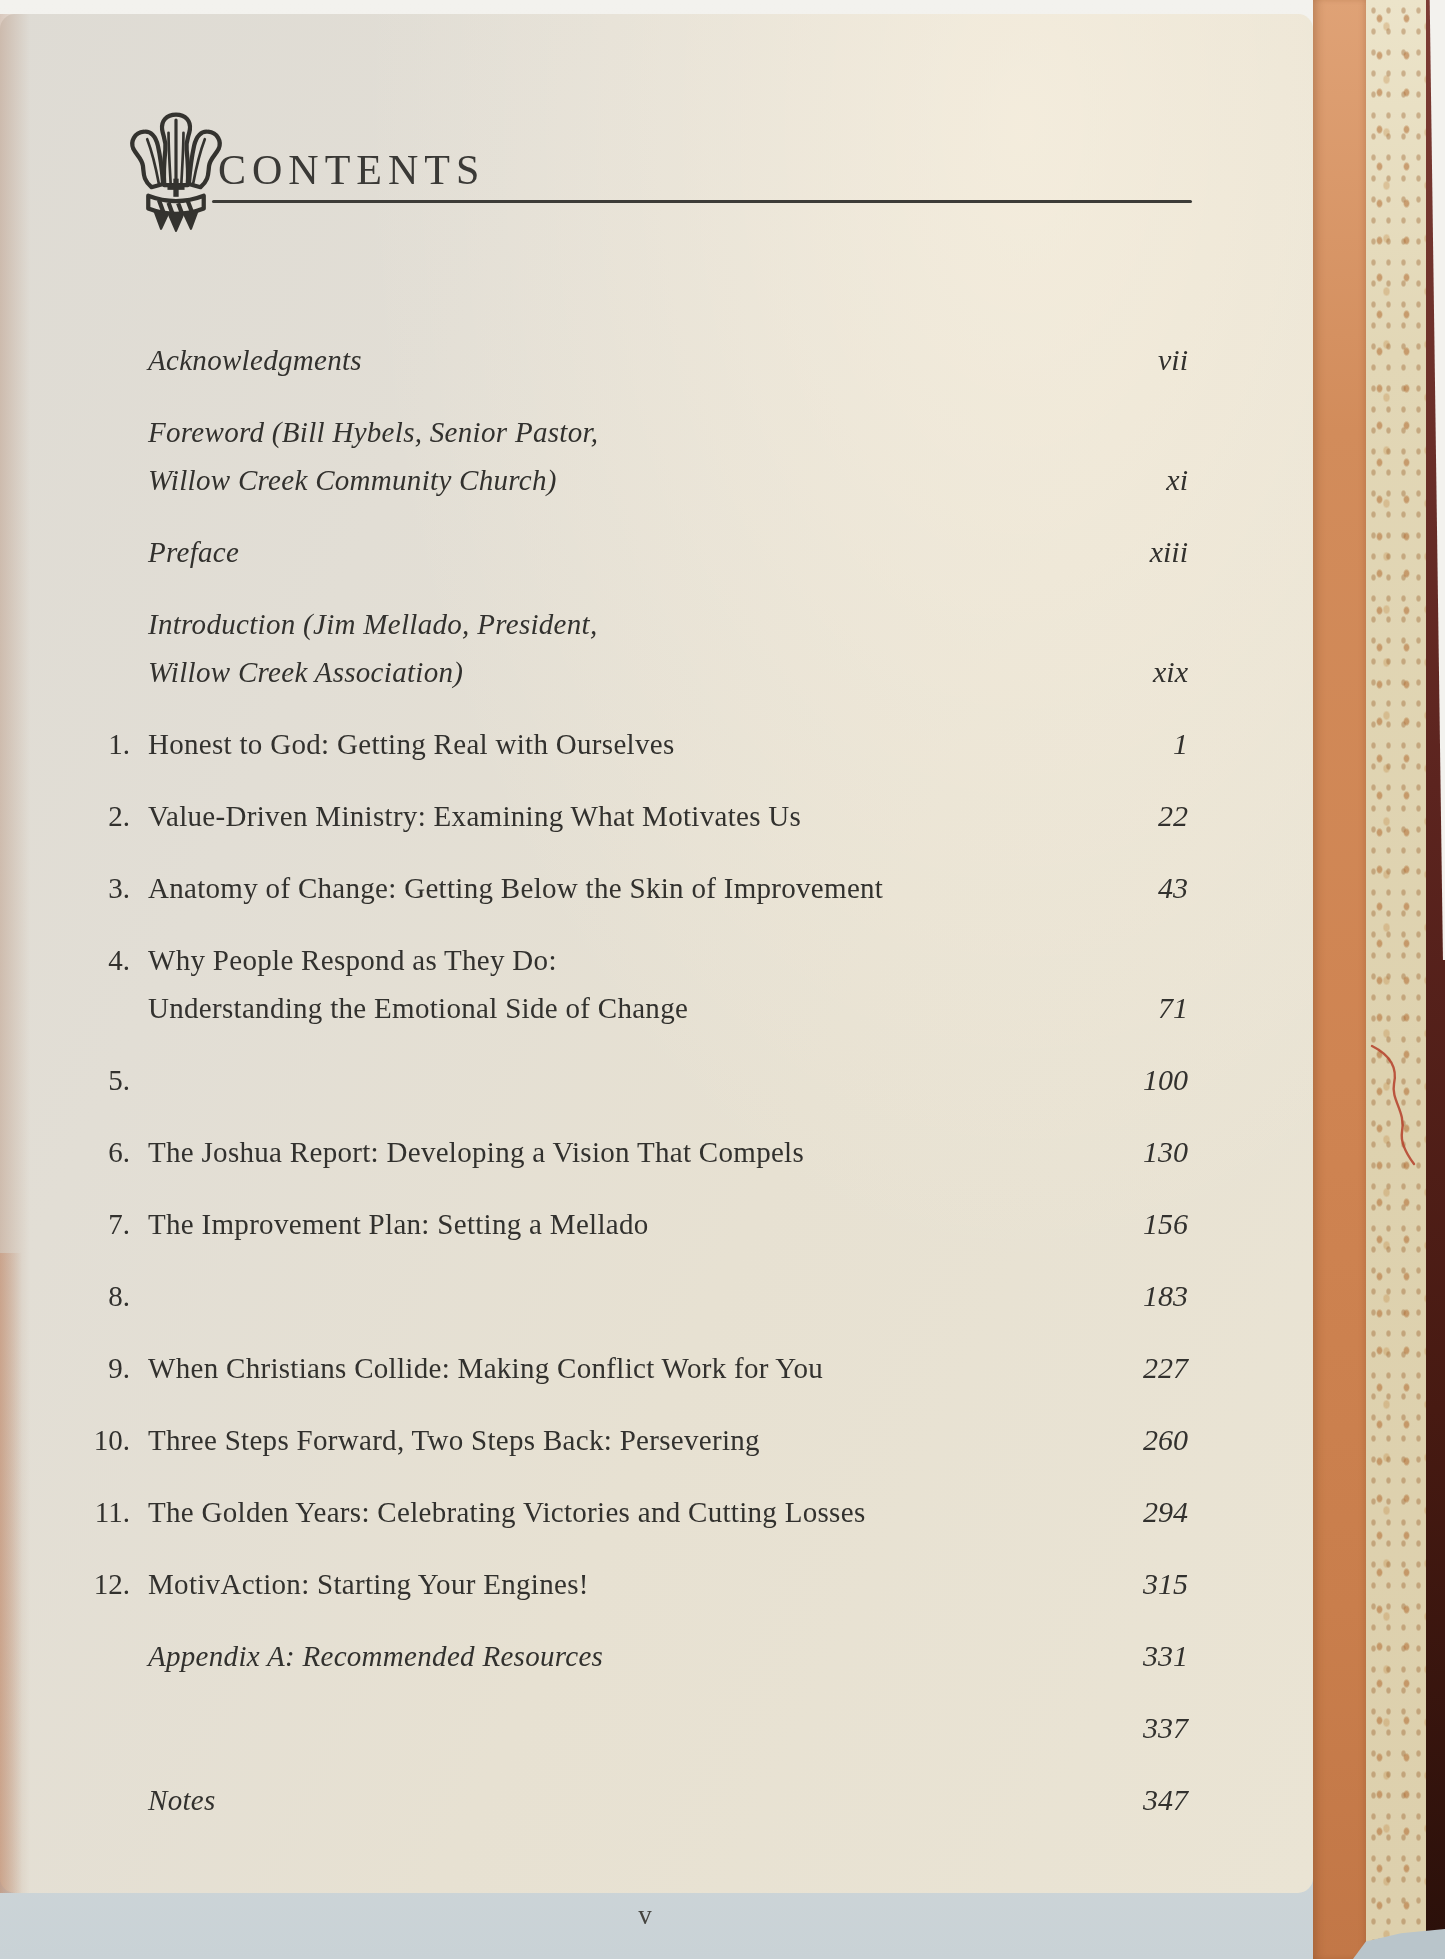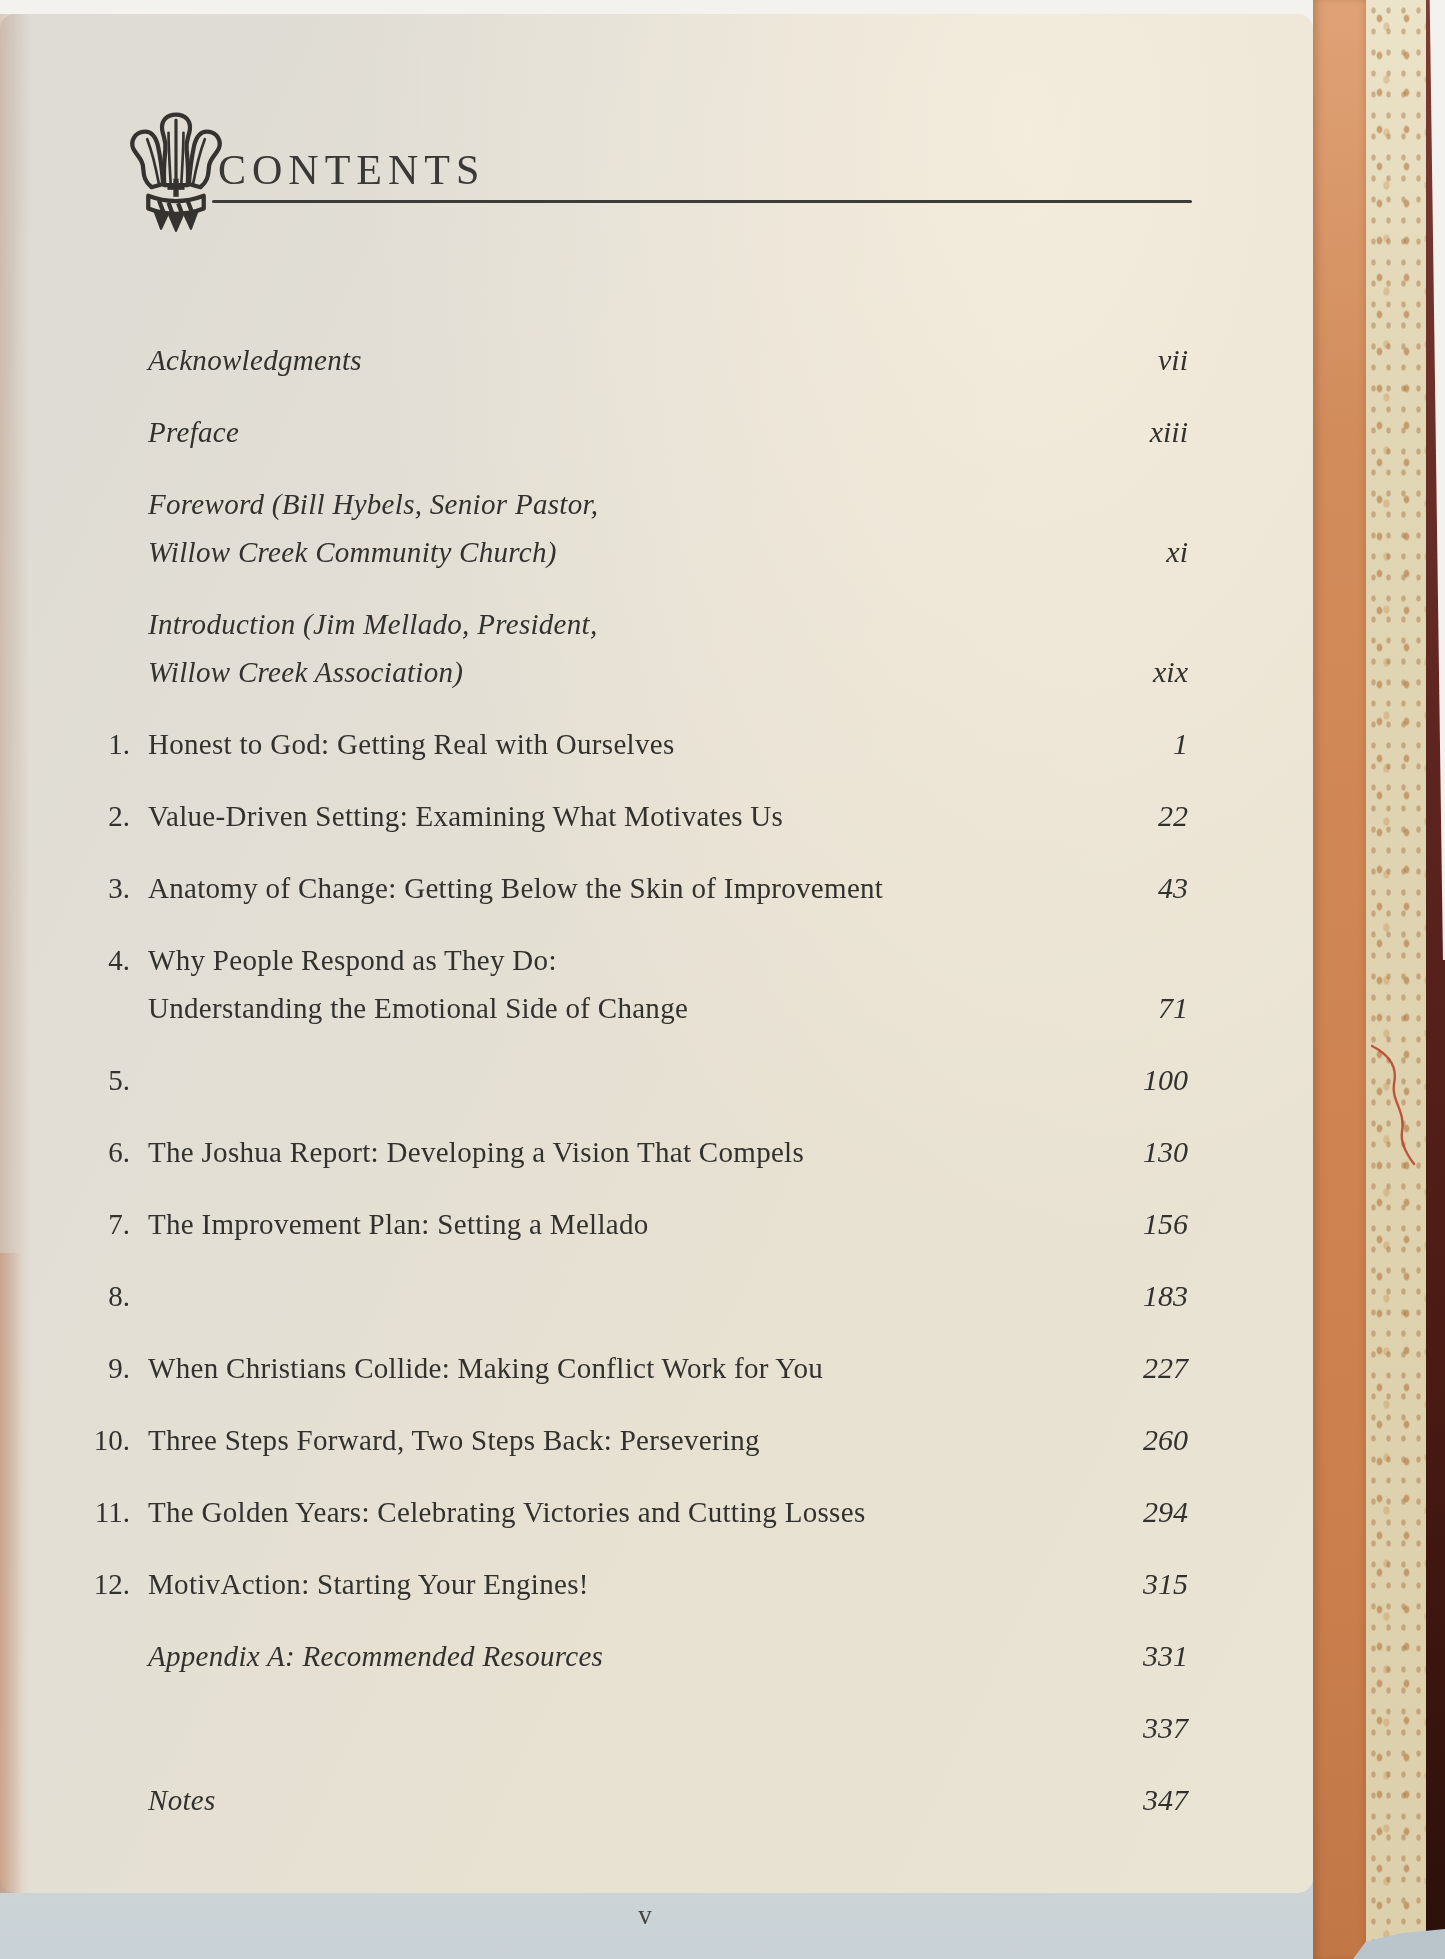--- a/index.html
+++ b/index.html
@@ -122,33 +122,33 @@
         <div class="entry italic">
           <div class="line">
             <span class="num"></span>
             <span class="txt">Acknowledgments</span>
             <span class="pg">vii</span>
           </div>
         </div>
         <div class="entry italic">
           <div class="line">
             <span class="num"></span>
+            <span class="txt">Foreword (Bill Hybels, Senior Pastor,</span>
+          </div>
+          <div class="line">
+            <span class="num"></span>
+            <span class="txt">Willow Creek Community Church)</span>
+            <span class="pg">xi</span>
+          </div>
+        </div>
+        <div class="entry italic">
+          <div class="line">
+            <span class="num"></span>
             <span class="txt">Preface</span>
             <span class="pg">xiii</span>
-          </div>
-        </div>
-        <div class="entry italic">
-          <div class="line">
-            <span class="num"></span>
-            <span class="txt">Foreword (Bill Hybels, Senior Pastor,</span>
-          </div>
-          <div class="line">
-            <span class="num"></span>
-            <span class="txt">Willow Creek Community Church)</span>
-            <span class="pg">xi</span>
           </div>
         </div>
         <div class="entry italic">
           <div class="line">
             <span class="num"></span>
             <span class="txt">Introduction (Jim Mellado, President,</span>
           </div>
           <div class="line">
             <span class="num"></span>
             <span class="txt">Willow Creek Association)</span>
@@ -158,21 +158,21 @@
         <div class="entry">
           <div class="line">
             <span class="num">1.</span>
             <span class="txt">Honest to God: Getting Real with Ourselves</span>
             <span class="pg">1</span>
           </div>
         </div>
         <div class="entry">
           <div class="line">
             <span class="num">2.</span>
-            <span class="txt">Value-Driven Setting: Examining What Motivates Us</span>
+            <span class="txt">Value-Driven Ministry: Examining What Motivates Us</span>
             <span class="pg">22</span>
           </div>
         </div>
         <div class="entry">
           <div class="line">
             <span class="num">3.</span>
             <span class="txt">Anatomy of Change: Getting Below the Skin of Improvement</span>
             <span class="pg">43</span>
           </div>
         </div>

